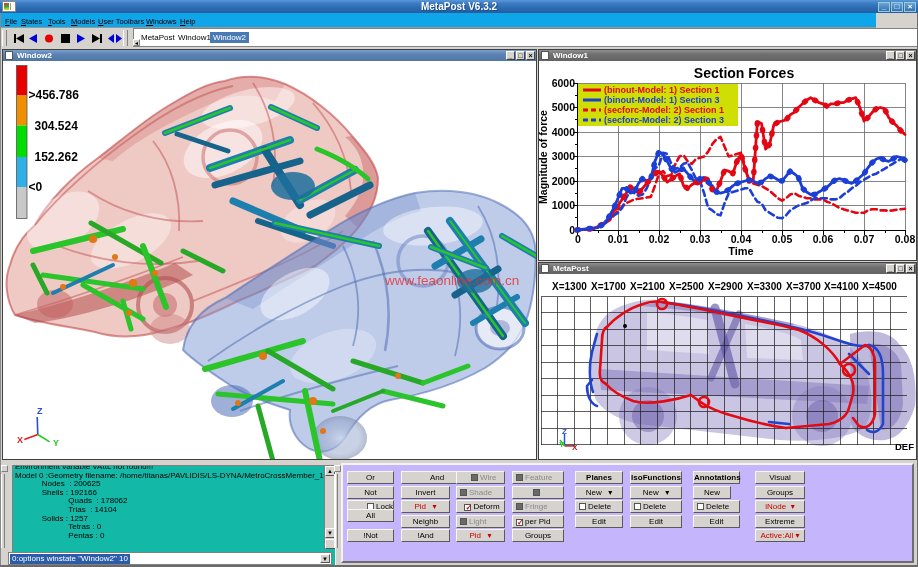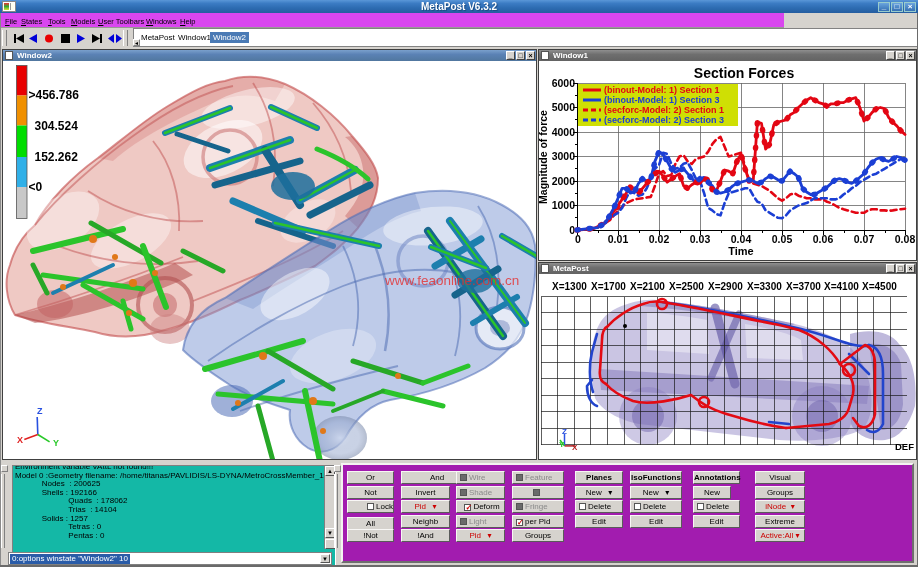--- a/index.html
+++ b/index.html
@@ -1,20 +1,20 @@
 <!DOCTYPE html>
 <html><head><meta charset="utf-8">
 <style>
 *{margin:0;padding:0;box-sizing:border-box}
 html,body{width:918px;height:567px;overflow:hidden;background:#d6d3ce;font-family:"Liberation Sans",sans-serif}
 .abs{position:absolute}
 #titlebar{left:0;top:0;width:918px;height:13px;background:linear-gradient(to bottom,#5a97d8 0%,#3c7cc4 25%,#2d6cb2 60%,#255da0 100%);}
 #title{left:0;top:0;width:918px;height:13px;color:#fff;font-weight:bold;font-size:10px;text-align:center;line-height:13px;text-shadow:1px 1px 1px #1a4a80}
 .tbtn{top:2px;width:12px;height:10px;background:linear-gradient(to bottom,#6aa4dd,#3570b4);border:1px solid #9cc;color:#fff;font-size:8px;line-height:8px;text-align:center;font-weight:bold}
-#menubar{left:0;top:13px;width:784px;height:15px;background:#d946ef;border-bottom:1px solid #9a9a94;font-size:7.5px;color:#000}
+#menubar{left:0;top:13px;width:876px;height:15px;background:#0ea5e9;border-bottom:1px solid #9a9a94;font-size:7.5px;color:#000}
 #menubar span{position:absolute;top:4px}
 u{text-decoration:underline}
 #toolbar{left:0;top:28px;width:918px;height:20px;background:#d6d3ce}
 #tabstrip{left:133px;top:28px;width:785px;height:19px;background:#fff;border:1px solid #828282;font-size:8px}
 .tab{position:absolute;top:3px;padding:1px 3px;color:#000}
 .tabsel{background:#4a7ab5;color:#fff}
 .grip{width:5px;height:16px;top:30px;border-left:1px solid #fff;border-right:1px solid #808080}
 .gripbox{width:7px;height:7px;background:#d6d3ce;border:1px solid #808080;border-top-color:#fff;border-left-color:#fff}
 
 .mdiwin{border:1px solid #404040;background:#fff}
@@ -23,21 +23,21 @@
 .wtitle{height:11px;font-size:8px;font-weight:bold;line-height:11px;padding-left:14px;position:relative}
 .wicon{position:absolute;left:2px;top:1px;width:8px;height:9px;background:#fff;border:1px solid #555}
 .wbtns{position:absolute;right:1px;top:1px;display:flex;gap:1px}
 .wbtn{width:9px;height:9px;background:#d6d3ce;border:1px solid #fff;border-right-color:#404040;border-bottom-color:#404040;font-size:7px;line-height:7px;text-align:center;color:#000;font-weight:bold}
 
 #bottombar{left:0;top:461px;width:918px;height:106px;background:#d6d3ce}
 #console{left:12px;top:465px;width:324px;height:106px;border:1px solid #808080;border-bottom-color:#fff;border-right-color:#fff;background:#14b8a6;overflow:hidden}
 #constext{position:absolute;left:2px;top:-3px;font-size:8px;color:#000;line-height:8.6px;white-space:pre}
 #cmdbox{left:8px;top:552px;width:324px;height:13px;background:#fff;border:1px solid #808080}
 #cmdsel{position:absolute;left:1px;top:1px;background:#2a5ca8;color:#fff;font-size:8px;padding:0 2px;line-height:10px}
-#btnpanel{left:341px;top:463px;width:573px;height:100px;border:2px solid;border-color:#f4f3f1 #6e6e6e #6e6e6e #f4f3f1;background:#a21caf}
+#btnpanel{left:341px;top:463px;width:573px;height:100px;border:2px solid;border-color:#f4f3f1 #6e6e6e #6e6e6e #f4f3f1;background:#c4b5fd}
 .pb{position:absolute;height:13px;background:#d6d3ce;border:1px solid;border-color:#f8f7f5 #5a5a5a #5a5a5a #f8f7f5;font-size:8px;text-align:center;line-height:11px;color:#000}
 .pbg{color:#8a8a8a}
 .pbred{color:#cc0000;font-weight:normal}
 .pbbold{font-weight:bold}
 .cb{display:inline-block;width:7px;height:7px;border:1px solid #555;background:#fff;vertical-align:-1px;margin-right:2px}
 .cbg{background:#6a6a6a;border-color:#555}
 svg{display:block}
 </style></head>
 <body>
 <div class="abs" id="titlebar"></div>
@@ -516,28 +516,28 @@
 <div class="abs" id="cmdbox">
     <span id="cmdsel">0:options winstate "Window2" 10</span>
     <span style="position:absolute;right:1px;top:1px;width:10px;height:9px;background:#d6d3ce;border:1px solid;border-color:#fff #555 #555 #fff;font-size:6px;text-align:center;line-height:8px">▼</span>
   </div>
 <div class="abs gripbox" style="left:334px;top:465px"></div>
 <div class="abs" style="left:334px;top:474px;width:4px;height:74px;border-left:1px solid #fff;border-right:1px solid #808080"></div>
 <div class="abs" id="btnpanel">
  <div class="pb" style="left:4px;top:6px;width:47px">Or</div>
  <div class="pb" style="left:4px;top:21px;width:47px">Not</div>
  <div class="pb" style="left:4px;top:35px;width:47px;text-align:right;padding-left:3px"><span class="cb"></span>Lock</div>
- <div class="pb" style="left:4px;top:52px;width:47px">All</div>
+ <div class="pb" style="left:4px;top:44px;width:47px">All</div>
  <div class="pb" style="left:4px;top:64px;width:47px">!Not</div>
  <div class="pb" style="left:58px;top:6px;width:72px">And</div>
  <div class="pb" style="left:58px;top:21px;width:49px">Invert</div>
  <div class="pb pbred" style="left:58px;top:35px;width:49px">Pid&nbsp;&nbsp;&nbsp;▾</div>
  <div class="pb" style="left:58px;top:50px;width:49px">Neighb</div>
  <div class="pb" style="left:58px;top:64px;width:49px">!And</div>
- <div class="pb pbg" style="left:113px;top:6px;width:49px;text-align:left;padding-left:3px"><span class="cb cbg"></span>Wire</div>
+ <div class="pb pbg" style="left:113px;top:6px;width:49px;text-align:left;padding-left:14px"><span class="cb cbg"></span>Wire</div>
  <div class="pb pbg" style="left:113px;top:21px;width:49px;text-align:left;padding-left:3px"><span class="cb cbg"></span>Shade</div>
  <div class="pb" style="left:113px;top:35px;width:49px;text-align:center;padding-left:3px"><span class="cb" style="color:#cc0000;font-weight:bold;line-height:6px;font-size:8px">✓</span>Deform</div>
  <div class="pb pbg" style="left:113px;top:50px;width:49px;text-align:left;padding-left:3px"><span class="cb cbg"></span>Light</div>
  <div class="pb pbred" style="left:113px;top:64px;width:49px">Pid&nbsp;&nbsp;&nbsp;▾</div>
  <div class="pb pbg" style="left:169px;top:6px;width:52px;text-align:left;padding-left:3px"><span class="cb cbg"></span>Feature</div>
  <div class="pb pbg" style="left:169px;top:21px;width:52px;text-align:left;padding-left:20px"><span class="cb cbg"></span>Hidden</div>
  <div class="pb pbg" style="left:169px;top:35px;width:52px;text-align:left;padding-left:3px"><span class="cb cbg"></span>Fringe</div>
  <div class="pb" style="left:169px;top:50px;width:52px;text-align:left;padding-left:3px"><span class="cb" style="color:#cc0000;font-weight:bold;line-height:6px;font-size:8px">✓</span>per Pid</div>
  <div class="pb" style="left:169px;top:64px;width:52px">Groups</div>
  <div class="pb pbbold" style="left:232px;top:6px;width:48px">Planes</div>

